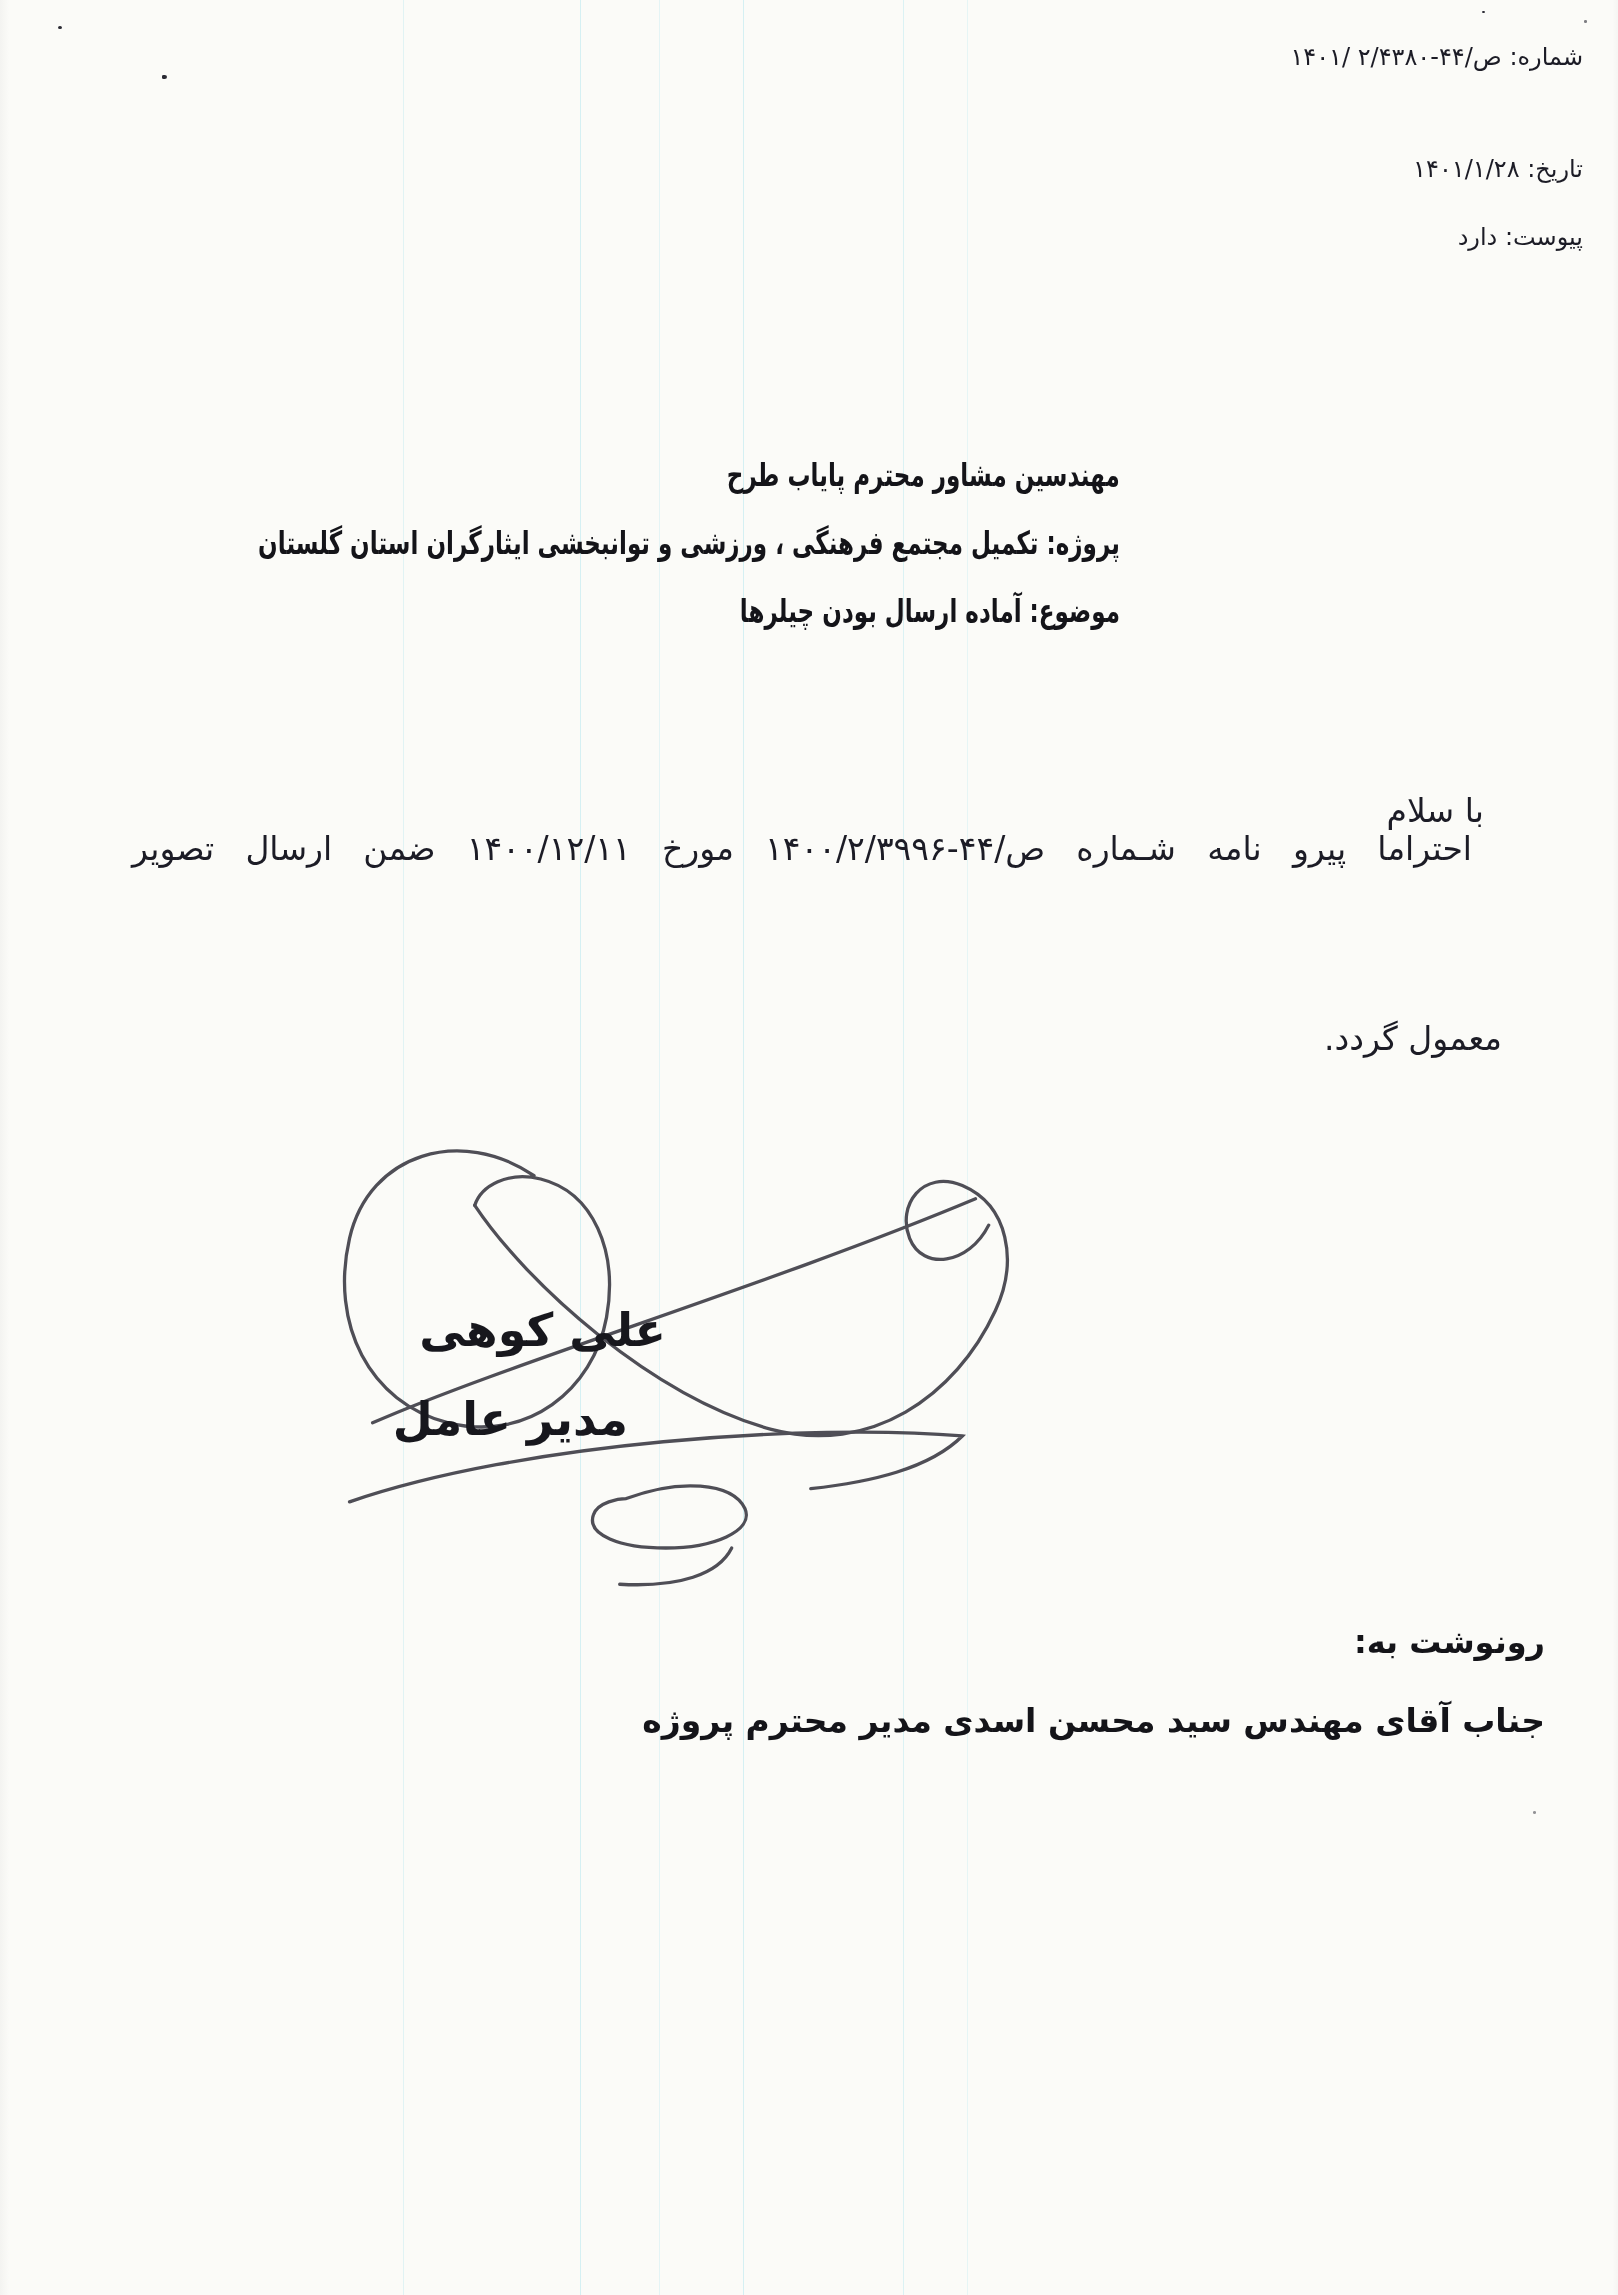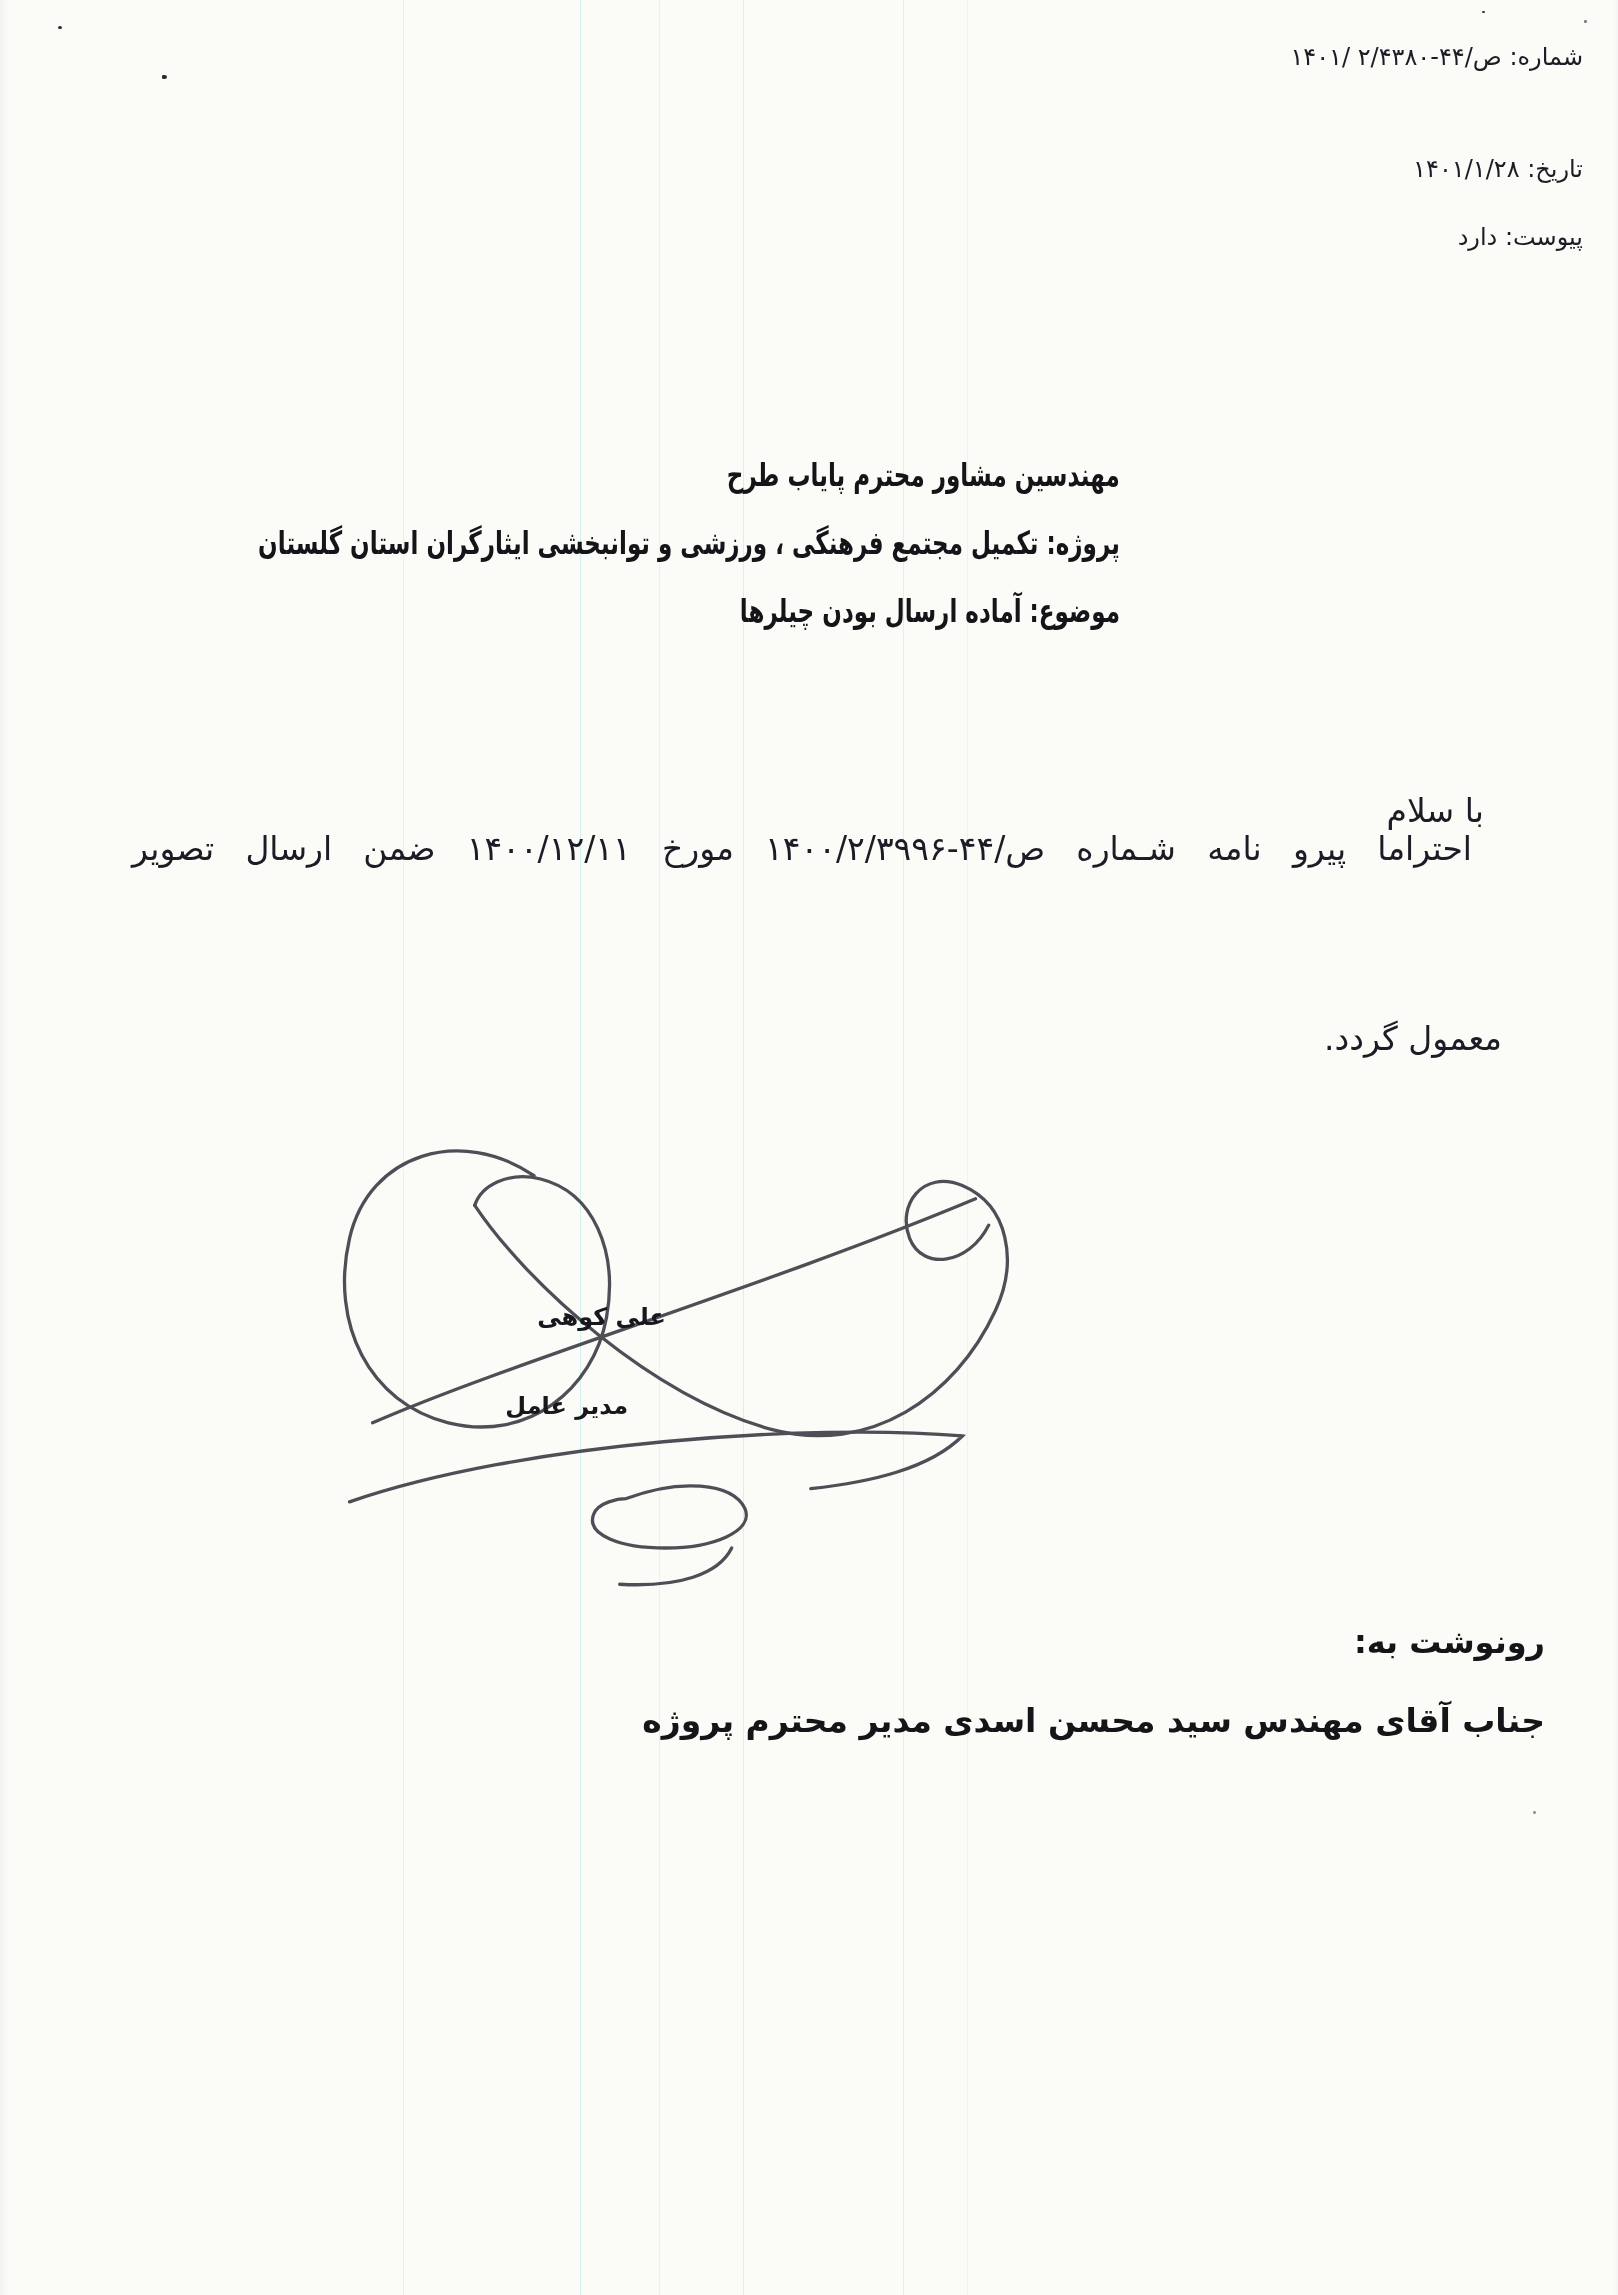--- a/index.html
+++ b/index.html
@@ -27,21 +27,21 @@
         transform:scaleX(.72);transform-origin:100% 50%;}
   
   .salut{position:absolute;right:135px;direction:rtl;font-size:33px;white-space:nowrap;margin-top:36px;}
   .bodyline{position:absolute;right:117px;width:1370px;direction:rtl;
             font-size:33px;text-align:justify;text-align-last:justify;
             white-space:nowrap;overflow:visible;}
   .bodyline.first{padding-right:30px;width:1340px;}
   .bodyline.last{text-align:left;text-align-last:right;}
   .num-ltr{direction:ltr;unicode-bidi:isolate;}
   
-  .sig-name{position:absolute;direction:rtl;font-weight:700;font-size:24px;color:#17171d;white-space:nowrap;}
+  .sig-name{position:absolute;direction:rtl;font-weight:700;font-size:46px;color:#17171d;white-space:nowrap;}
   .sig-svg{position:absolute;left:310px;top:1113px;}
   
   .cc{position:absolute;right:74px;direction:rtl;text-align:right;white-space:nowrap;
       font-weight:700;font-size:32px;color:#141419;}
 </style>
 </head>
 <body>
 
 <div class="page">
 

